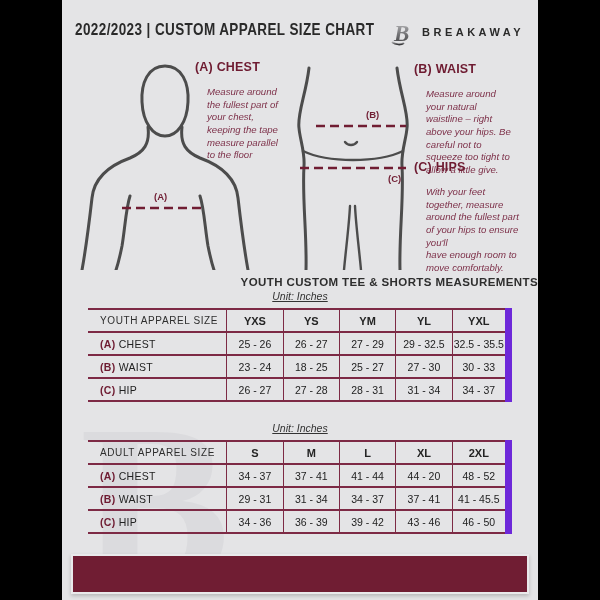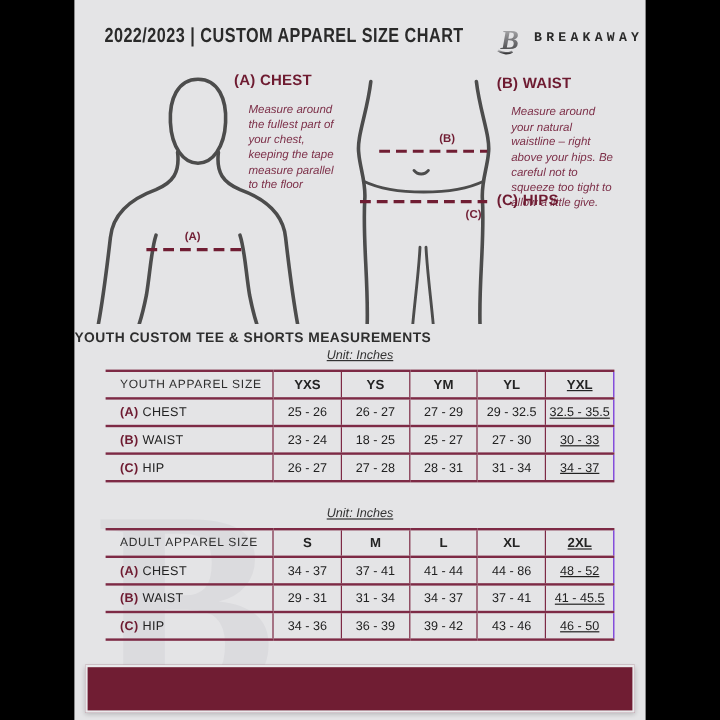--- a/index.html
+++ b/index.html
@@ -1,55 +1,55 @@
 <!DOCTYPE html>
 <html><head>
 <meta charset="utf-8">
 <style>
   html,body{margin:0;padding:0;}
   body{width:600px;height:600px;background:#000;position:relative;overflow:hidden;
        font-family:"Liberation Sans",sans-serif;-webkit-font-smoothing:antialiased;}
   .doc{position:absolute;left:62px;top:0;width:476px;height:600px;background:#e4e4e6;overflow:hidden;}
 
   
-  .hdr{position:absolute;left:12px;top:16px;width:100%;height:34px;}
+  .hdr{position:absolute;left:0;top:16px;width:100%;height:34px;}
   .hdr-title{position:absolute;left:13px;top:6px;font-size:13.5px;font-weight:bold;color:#2a2a2a;
              letter-spacing:.4px;transform:scaleY(1.25);transform-origin:left center;white-space:nowrap;}
   .brand{position:absolute;right:14px;top:2px;display:flex;align-items:center;gap:7px;}
-  .brand-name{font-size:11px;font-weight:bold;color:#2a2a2a;letter-spacing:3.5px;font-family:Liberation Mono, monospace;}
+  .brand-name{font-size:11px;font-weight:bold;color:#2a2a2a;letter-spacing:3.5px;}
 
   
   .instr{position:absolute;z-index:2;}
   .instr h3{margin:0 0 7px 0;font-size:12.5px;font-weight:bold;color:#6e1b31;letter-spacing:.2px;}
   .instr p{margin:12px;font-size:9.6px;line-height:1.32;font-style:italic;color:#7d3049;white-space:pre-line;}
   .instrA{left:133px;top:60px;width:104px;}
   .instrB{left:352px;top:62px;width:114px;}
   .instrC{left:352px;top:160px;width:118px;}
 
   
   .fig{position:absolute;}
   .figA{left:8px;top:56px;}
   .figB{left:226px;top:56px;}
 
   
-  .sec-title{position:absolute;width:100%;text-align:left;font-size:11.5px;font-weight:bold;
+  .sec-title{position:absolute;width:100%;text-align:right;font-size:11.5px;font-weight:bold;
              color:#2e2e2e;letter-spacing:.4px;}
   .sec-unit{position:absolute;width:100%;text-align:center;font-size:10.5px;font-style:italic;color:#333;text-decoration:underline;}
   .yt{top:276px;} .yu{top:290px;}
   .at{top:408px;} .au{top:422px;}
 
   
   .tblwrap{position:absolute;left:26px;width:424px;z-index:1;}
   .tw-youth{top:308px;} .tw-adult{top:440px;}
   table.tbl{width:100%;border-collapse:collapse;table-layout:fixed;background:transparent;}
   .tbl th,.tbl td{border-top:2px solid #7d2a45;padding:0;height:21px;text-align:center;
                   font-size:10.5px;color:#222;vertical-align:middle;}
   .tbl tr:last-child td{border-bottom:2px solid #7d2a45;}
   .tbl th:not(:first-child),.tbl td:not(:first-child){border-left:1px solid #7d2a45;}
-  .tbl th:last-child,.tbl td:last-child{border-right:1px solid #6d28d9;text-decoration:underline;}
+  .tbl th:last-child,.tbl td:last-child{border-right:7px solid #6d28d9;}
   .tbl th{font-weight:bold;font-size:11px;color:#242424;}
   .tbl th.lbl{font-weight:normal;font-size:10px;letter-spacing:.6px;text-align:left;padding-left:12px;color:#2e2e2e;margin-top:48px;}
   .tbl td.lbl{text-align:left;padding-left:12px;letter-spacing:.3px;}
   .tbl .pfx{color:#6e1b31;font-weight:bold;}
 
   
   .wm{position:absolute;left:18px;top:392px;font-size:225px;line-height:1;font-weight:bold;
       font-family:"Liberation Serif",serif;color:#dbdbde;z-index:0;user-select:none;}
 
   
@@ -112,20 +112,22 @@
   <div class="instr instrA">
     <h3>(A) CHEST</h3>
     <p>Measure around the fullest part of your chest, keeping the tape measure parallel to the floor</p>
   </div>
   <div class="instr instrB">
     <h3>(B) WAIST</h3>
     <p>Measure around your natural waistline – right above your hips. Be careful not to squeeze too tight to allow a little give.</p>
   </div>
   <div class="instr instrC">
     <h3>(C) HIPS</h3>
+    <p>With your feet together, measure around the fullest part of your hips to ensure you'll
+have enough room to move comfortably.</p>
   </div>
 
   <div class="sec-title yt">YOUTH CUSTOM TEE &amp; SHORTS MEASUREMENTS</div>
   <div class="sec-unit yu">Unit: Inches</div>
   <div class="tblwrap tw-youth">
     <table class="tbl">
       <colgroup>
           <col style="width:33%">
           <col style="width:13.4%">
           <col style="width:13.4%">
@@ -192,21 +194,21 @@
             <th>XL</th>
             <th>2XL</th>
           </tr>
         </thead>
         <tbody>
           <tr>
             <td class="lbl"><span class="pfx">(A)</span> CHEST</td>
             <td>34 - 37</td>
             <td>37 - 41</td>
             <td>41 - 44</td>
-            <td>44 - 86</td>
+            <td>44 - 20</td>
             <td>48 - 52</td>
           </tr>
           <tr>
             <td class="lbl"><span class="pfx">(B)</span> WAIST</td>
             <td>29 - 31</td>
             <td>31 - 34</td>
             <td>34 - 37</td>
             <td>37 - 41</td>
             <td>41 - 45.5</td>
           </tr>

